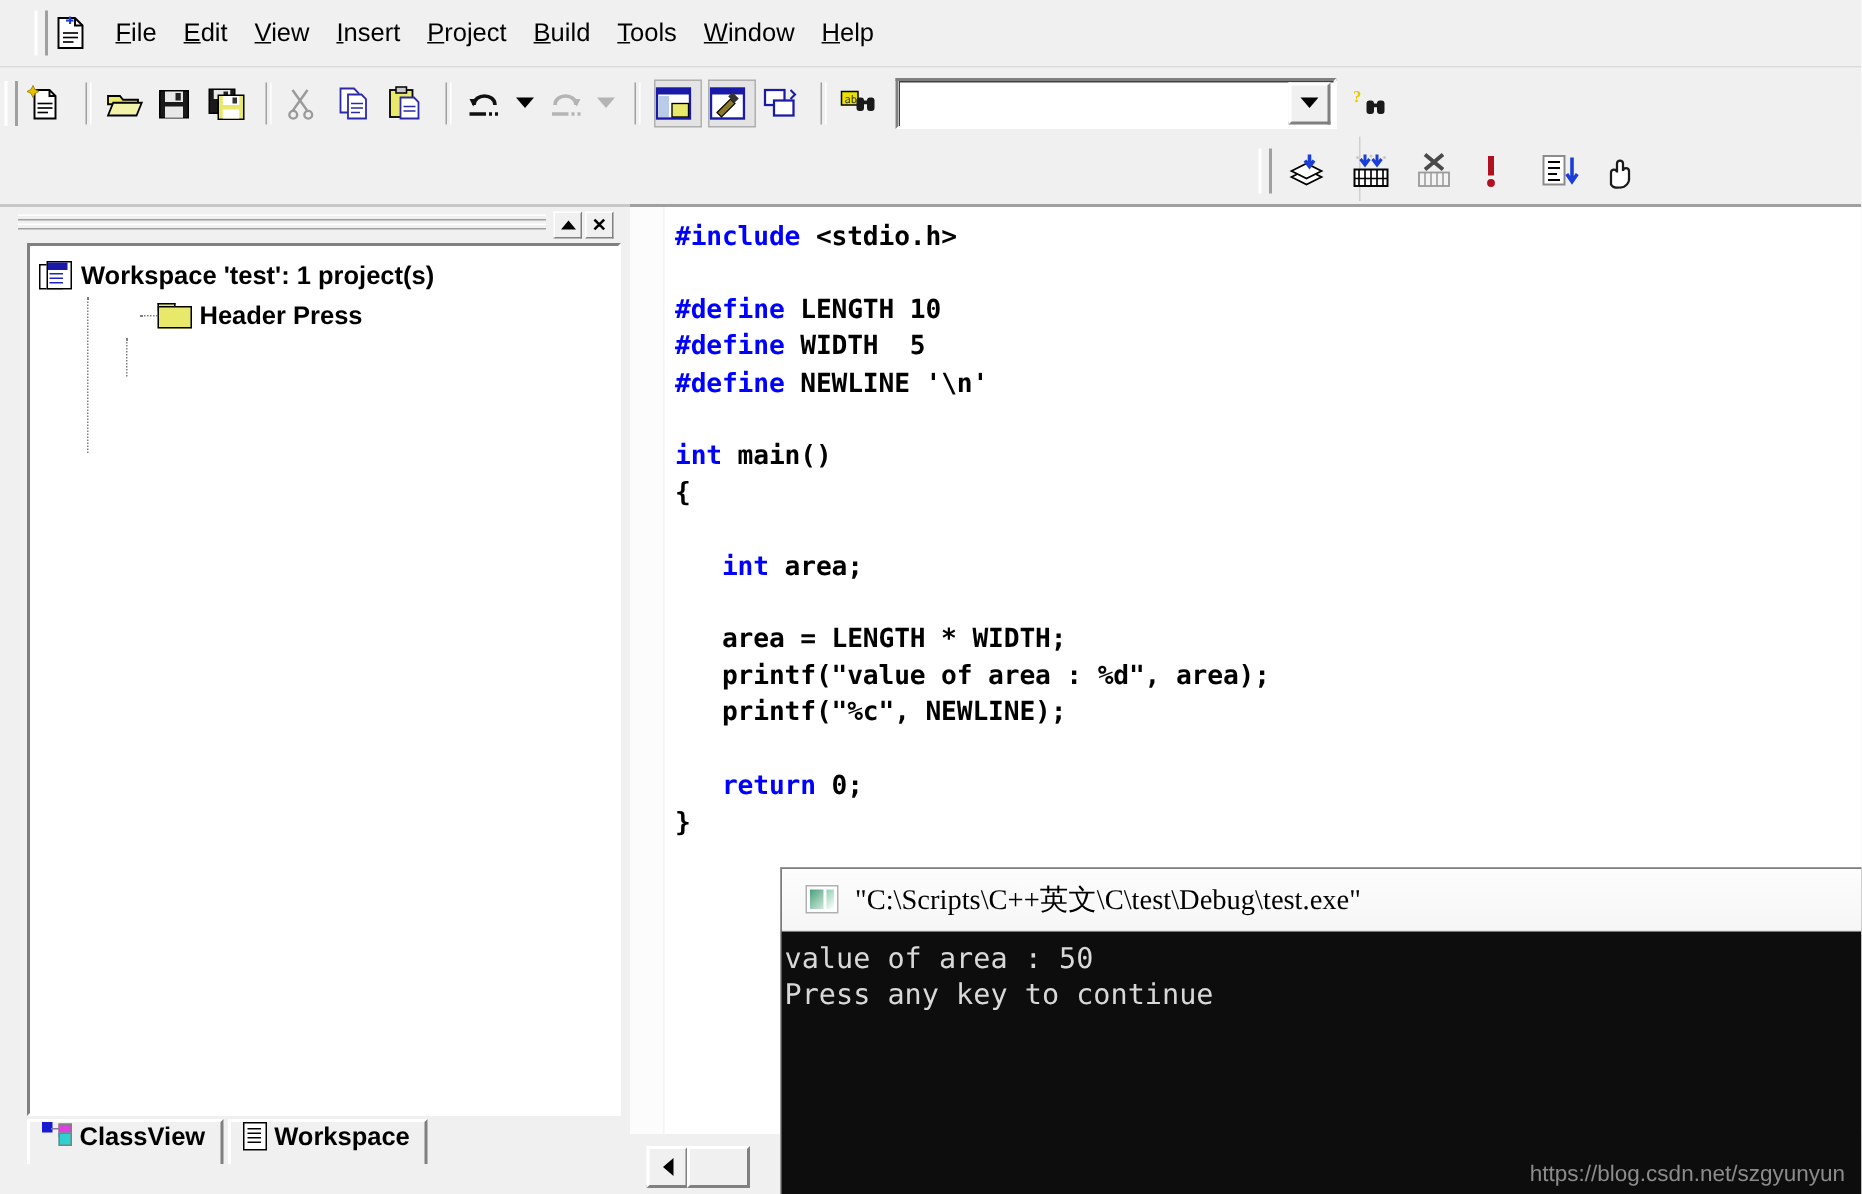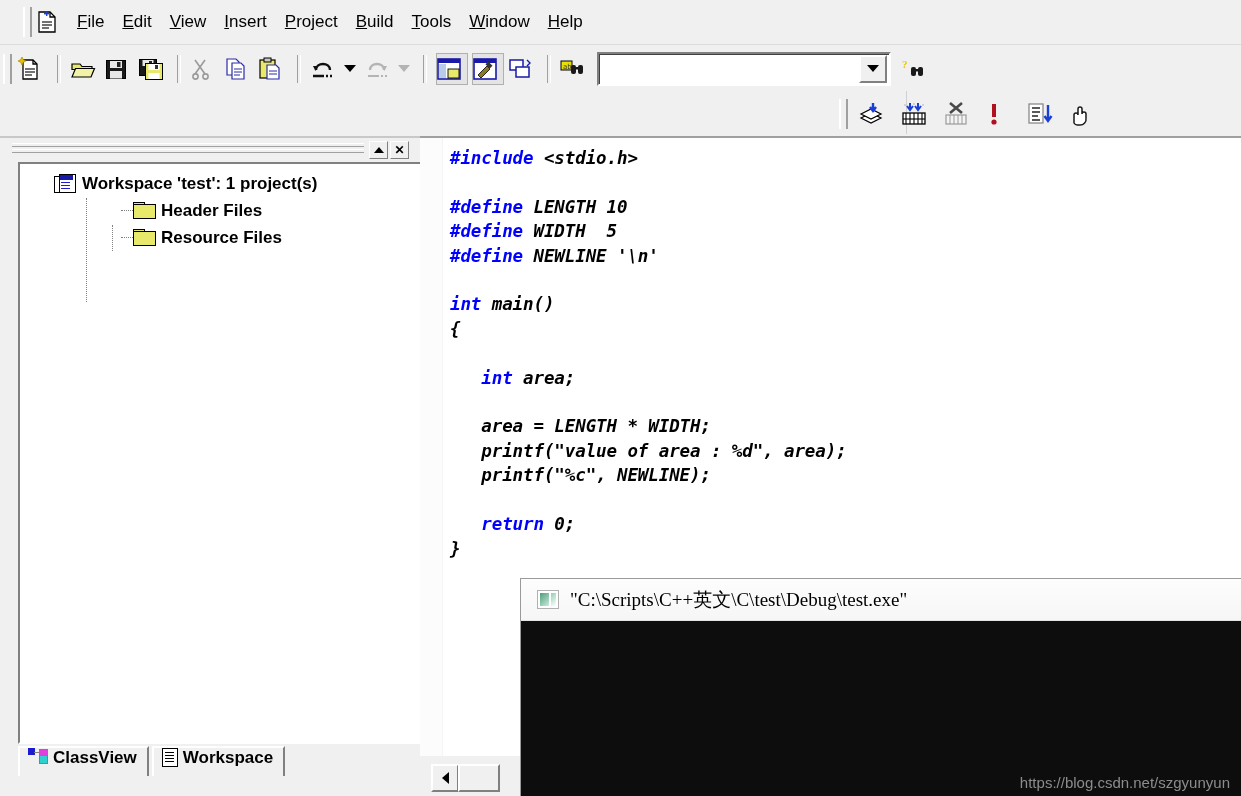--- a/index.html
+++ b/index.html
@@ -143,21 +143,20 @@
     border-bottom: 6px solid #000;
   }
 
   .ws-tree {
     position: absolute; left: 10px; top: 22px;
     width: 392px; height: 578px;
     background: #ffffff;
     border: 2px solid;
     border-color: #808080 #ffffff #ffffff #808080;
     overflow: hidden;
-    padding-left: 28px;
   }
   .tree-row {
     display: flex; align-items: center;
     height: 27px;
     font-size: 17px; font-weight: bold; color: #000;
     white-space: nowrap;
     position: relative;
   }
   .tree-label { margin-left: 6px; }
   .expander {
@@ -281,21 +280,20 @@
   .ico-fileview { width: 16px; height: 19px; margin-right: 5px; flex: none; position: relative; }
   .ico-fileview .pg { position: absolute; left: 0; top: 0; width: 14px; height: 17px; background: #ffffff; border: 1px solid #000; }
   .ico-fileview .ln { position: absolute; left: 3px; width: 9px; height: 1px; background: #000; }
 
   
   .editor {
     position: absolute; left: 420px; top: 136px;
     width: 821px; height: 620px;
     background: #ffffff;
     border-top: 2px solid #a0a0a0;
-    font-style: italic;
   }
   .editor-margin {
     position: absolute; left: 0; top: 0;
     width: 22px; height: 620px;
     background: #fcfcfc;
     border-right: 1px solid #f4f4f4;
   }
   .editor-edge {
     position: absolute; left: 0; top: 0; width: 5px; height: 620px;
     background: #b4b4b4;
@@ -691,31 +689,21 @@
             <span class="tree-label">Workspace 'test': 1 project(s)</span>
           </div>
           <div class="tree-row">
             <span class="ind" style="width: 52px;"></span>
             <span class="ind" style="width: 15px;"></span>
             <span class="dotline-h"></span>
             <span class="ico ico-folder">
               <span class="ft"></span>
               <span class="fb"></span>
             </span>
-            <span class="tree-label">Header Files</span>
-          </div>
-          <div class="tree-row">
-            <span class="ind" style="width: 52px;"></span>
-            <span class="ind" style="width: 15px;"></span>
-            <span class="dotline-h"></span>
-            <span class="ico ico-folder">
-              <span class="ft"></span>
-              <span class="fb"></span>
-            </span>
-            <span class="tree-label">Resource Files</span>
+            <span class="tree-label">Header Press</span>
           </div>
           <span class="dotline-v" style="left: 38px; top: 34px; height: 104px;"></span>
           <span class="dotline-v" style="left: 64px; top: 61px; height: 26px;"></span>
         </div>
     </div>
 
     <div class="ws-tabs">
       <div class="ws-tab">
         <span class="ico-classview">
           <span class="s1"></span>
@@ -749,16 +737,18 @@
       <span class="tri-left"></span>
     </div>
     <div class="hs-thumb"></div>
   </div>
 
   <div class="console">
     <div class="console-title">
       <span class="console-icon"></span>
       <span class="console-title-text">"C:\Scripts\C++英文\C\test\Debug\test.exe"</span>
     </div>
+    <div class="console-body">value of area : 50
+Press any key to continue</div>
     <div class="watermark">https://blog.csdn.net/szgyunyun</div>
   </div>
 
 </div>
 
 </body></html>

